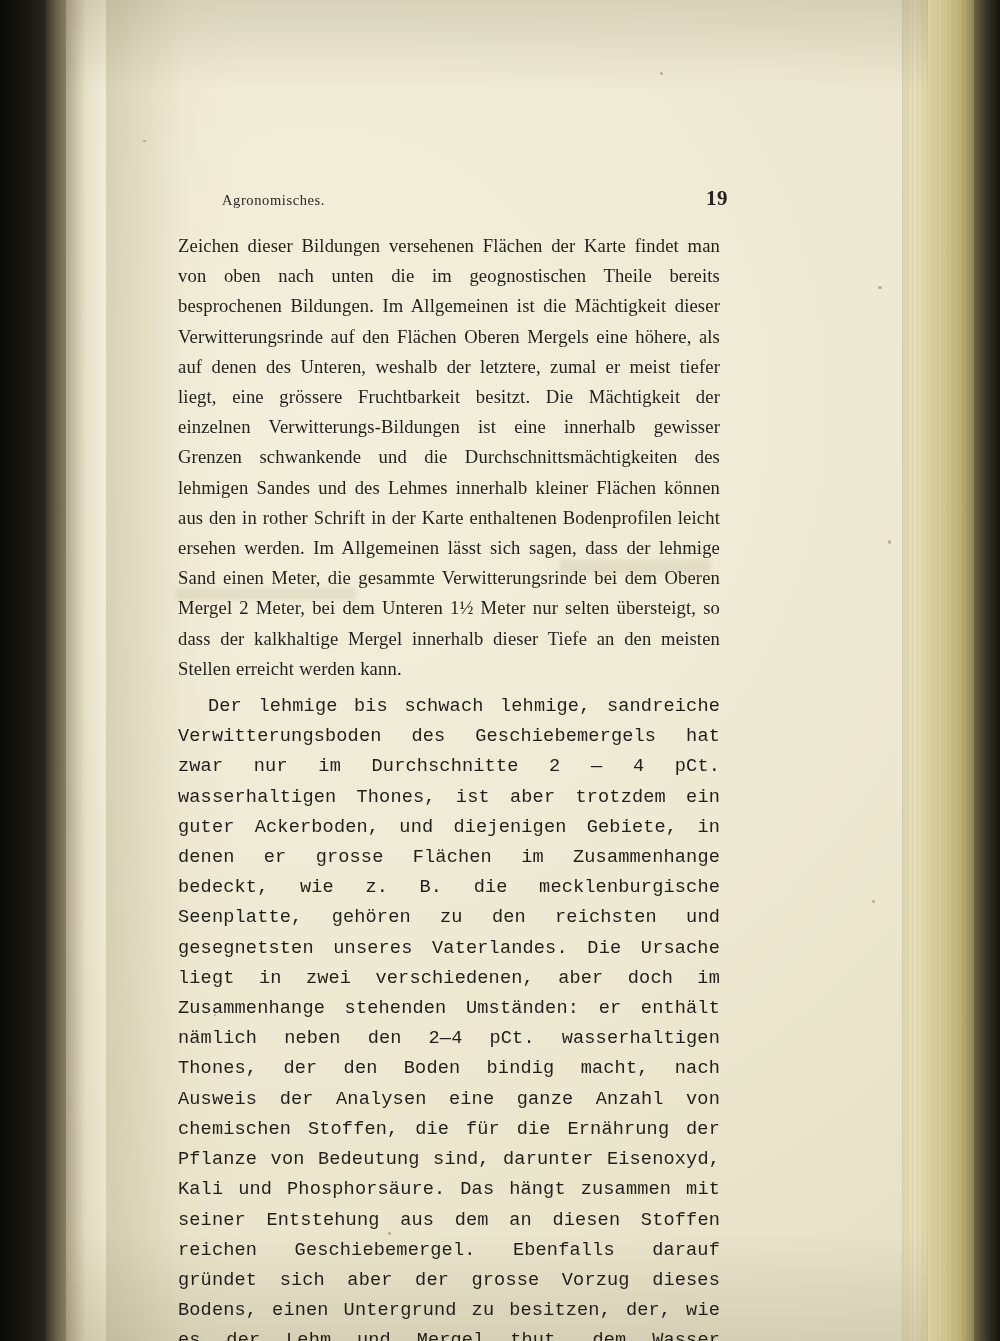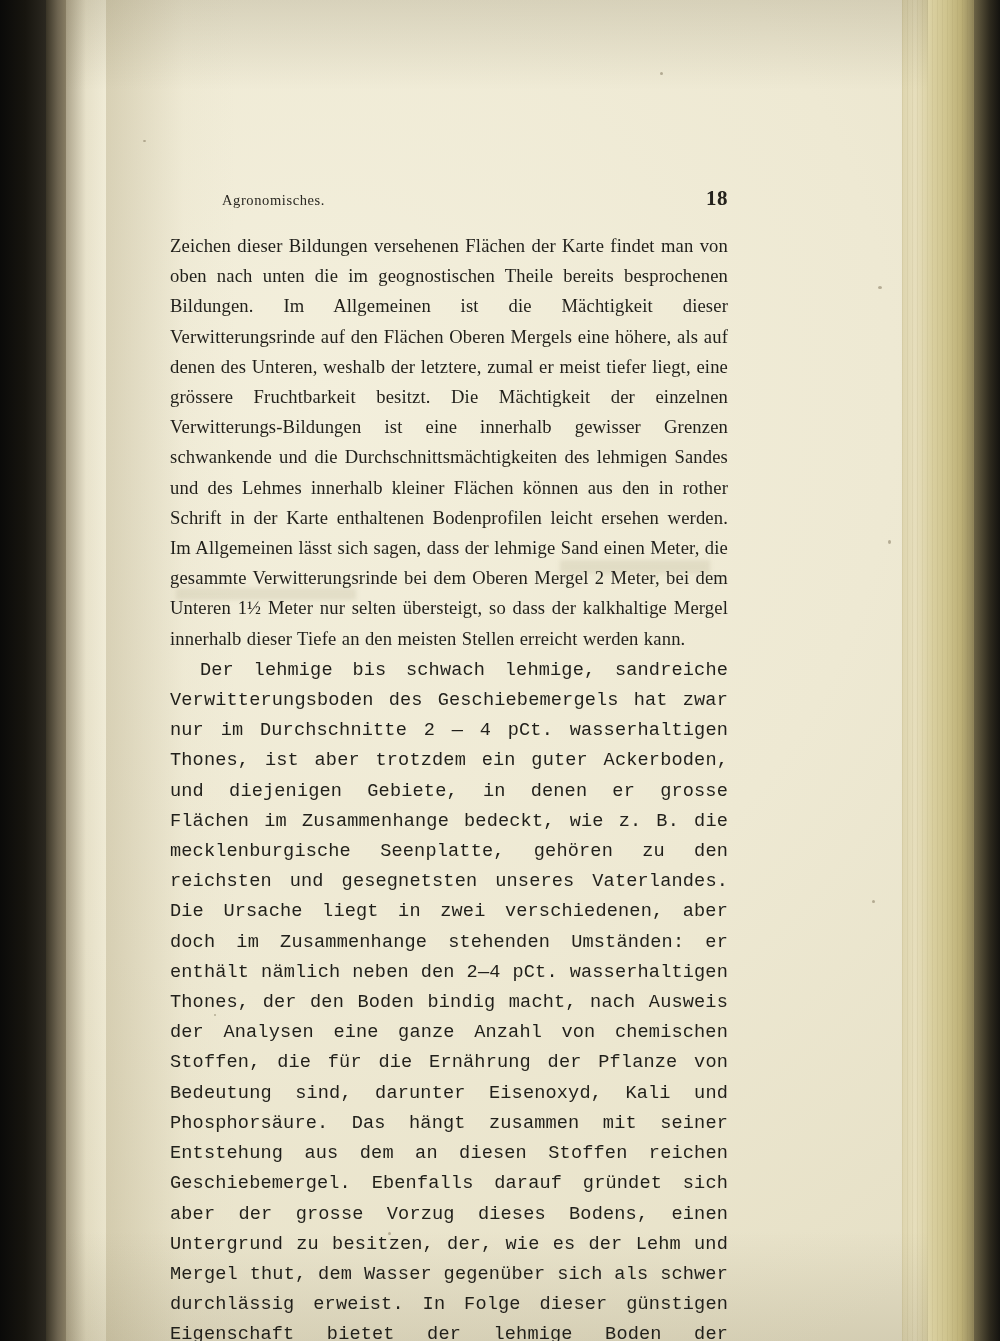--- a/index.html
+++ b/index.html
@@ -129,21 +129,21 @@
     color: #24221c;
     letter-spacing: 0.5px;
   }
 
   .body-par {
     font-size: 18.6px;
     line-height: 30.2px;
     text-align: justify;
     text-justify: inter-word;
     color: #201f1a;
-    margin: 0;
+    margin: 8px;
     letter-spacing: 0.15px;
     word-spacing: 0.5px;
   }
   .body-par + .body-par {
     text-indent: 30px;
     margin-top: 2px;
     font-family: Liberation Mono, monospace;
   }
   .sig {
     margin-top: 6px;
@@ -187,21 +187,21 @@
   <div class="speck" style="left:143px;top:140px;width:3px;height:2px;"></div>
   <div class="speck" style="left:214px;top:1014px;width:2px;height:2px;"></div>
 
   <div class="smudge" style="left:560px;top:560px;width:150px;height:14px;"></div>
   <div class="smudge" style="left:176px;top:588px;width:180px;height:12px;"></div>
 
   <div class="textblock">
 
     <div class="runhead">
       <span class="title">Agronomisches.</span>
-      <span class="folio">18</span>
+      <span class="folio">19</span>
     </div>
 
     <p class="body-par">Zeichen dieser Bildungen versehenen Flächen der Karte findet man von oben nach unten die im geognostischen Theile bereits besprochenen Bildungen. Im Allgemeinen ist die Mächtigkeit dieser Verwitterungsrinde auf den Flächen Oberen Mergels eine höhere, als auf denen des Unteren, weshalb der letztere, zumal er meist tiefer liegt, eine grössere Fruchtbarkeit besitzt. Die Mächtigkeit der einzelnen Verwitterungs-Bildungen ist eine innerhalb gewisser Grenzen schwankende und die Durchschnittsmächtigkeiten des lehmigen Sandes und des Lehmes innerhalb kleiner Flächen können aus den in rother Schrift in der Karte enthaltenen Bodenprofilen leicht ersehen werden. Im Allgemeinen lässt sich sagen, dass der lehmige Sand einen Meter, die gesammte Verwitterungsrinde bei dem Oberen Mergel 2 Meter, bei dem Unteren 1½ Meter nur selten übersteigt, so dass der kalkhaltige Mergel innerhalb dieser Tiefe an den meisten Stellen erreicht werden kann.</p>
     <p class="body-par">Der lehmige bis schwach lehmige, sandreiche Verwitterungsboden des Geschiebemergels hat zwar nur im Durchschnitte 2 — 4 pCt. wasserhaltigen Thones, ist aber trotzdem ein guter Ackerboden, und diejenigen Gebiete, in denen er grosse Flächen im Zusammenhange bedeckt, wie z. B. die mecklenburgische Seenplatte, gehören zu den reichsten und gesegnetsten unseres Vaterlandes. Die Ursache liegt in zwei verschiedenen, aber doch im Zusammenhange stehenden Umständen: er enthält nämlich neben den 2—4 pCt. wasserhaltigen Thones, der den Boden bindig macht, nach Ausweis der Analysen eine ganze Anzahl von chemischen Stoffen, die für die Ernährung der Pflanze von Bedeutung sind, darunter Eisenoxyd, Kali und Phosphorsäure. Das hängt zusammen mit seiner Entstehung aus dem an diesen Stoffen reichen Geschiebemergel. Ebenfalls darauf gründet sich aber der grosse Vorzug dieses Bodens, einen Untergrund zu besitzen, der, wie es der Lehm und Mergel thut, dem Wasser gegenüber sich als schwer durchlässig erweist. In Folge dieser günstigen Eigenschaft bietet der lehmige Boden der Geschiebemergelflächen den Pflanzen zu allen Jahreszeiten hinreichende Feuchtigkeit, die bei einem Höhenboden eine der Grundbedingungen für gutes Gedeihen der Feldfrüchte ist. Freilich kann aus gleicher Ursache in den wasser-</p>
 
     <div class="sig">b*</div>
   </div>
 
 </div>
 

